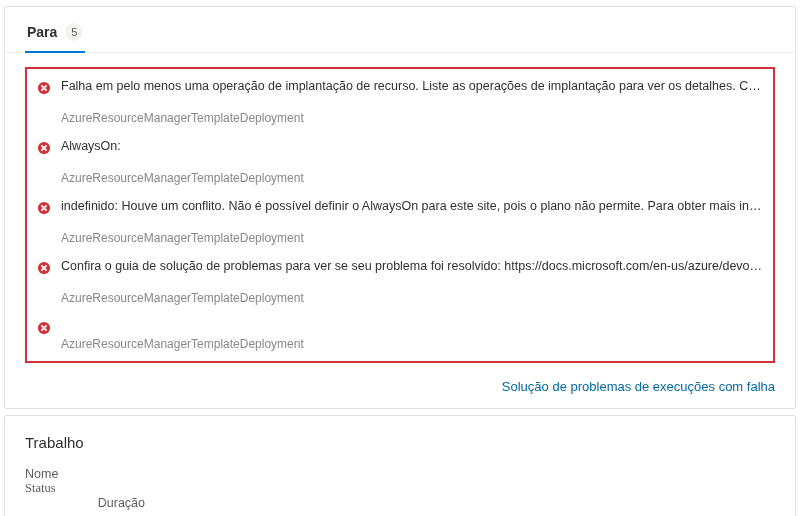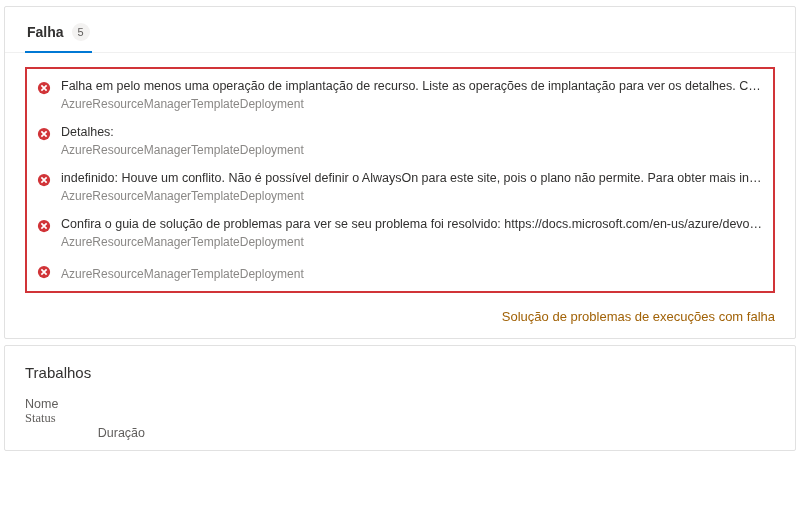--- a/index.html
+++ b/index.html
@@ -8,23 +8,23 @@
 .tabs { display: flex; align-items: center; padding: 10px 20px 0 20px; border-bottom: 1px solid #f0f0f0; }
 .tab { display: flex; align-items: center; padding: 6px 2px 10px 2px; margin-right: 20px; font-size: 14px; cursor: pointer; }
 .tab.active { font-weight: 600; border-bottom: 2px solid #0078d4; margin-bottom: -1px; }
 .badge { display: inline-flex; align-items: center; justify-content: center; min-width: 18px; height: 18px; border-radius: 9px; background: #f3f2f1; color: #605e5c; font-size: 11px; font-weight: 400; margin-left: 8px; padding: 0 6px; }
 .errors-box { margin: 14px 20px 8px 20px; border: 2px solid #e3008c00; }
 .errors-highlight { border: 2px solid #d13438; padding: 2px 4px 4px 4px; }
 .err-item { display: flex; align-items: flex-start; padding: 8px 6px 6px 6px; }
 .err-icon { flex: 0 0 auto; width: 14px; height: 14px; margin-right: 10px; margin-top: 2px; }
 .err-text { flex: 1 1 auto; min-width: 0; }
 .err-msg { font-size: 12.5px; color: #323130; white-space: nowrap; overflow: hidden; text-overflow: ellipsis; }
-.err-src { font-size: 12px; color: #8a8886; margin-top: 4px; }
+.err-src { font-size: 12px; color: #8a8886; margin-top: 18px; }
 .link-row { text-align: right; padding: 8px 20px 14px 20px; }
-.link { color: #a16207; font-size: 13px; cursor: pointer; }
+.link { color: #0369a1; font-size: 13px; cursor: pointer; }
 .section-title { font-size: 15px; font-weight: 400; padding: 18px 20px 12px 20px; color: #323130; }
 .table-head { display: flex; padding: 4px 20px 10px 20px; font-size: 12.5px; color: #605e5c; flex-direction: column; }
 .col-name { flex: 1 1 auto; }
 .col-status { width: 130px; font-family: Liberation Serif, serif; }
 .col-duration { width: 120px; text-align: right; }
 .job-row { display: flex; align-items: center; padding: 10px 20px 12px 20px; font-size: 13px; }
 .job-name-wrap { flex: 1 1 auto; display: flex; align-items: center; }
 .job-highlight { border: 2px solid #d13438; padding: 3px 10px 3px 4px; display: inline-flex; align-items: center; }
 .job-highlight .err-icon { margin-right: 8px; margin-top: 0; }
 .job-label { font-weight: 600; }
@@ -33,21 +33,21 @@
 svg.error-circle path { stroke: #fff; stroke-width: 2; fill: none; }
 svg.clock circle { fill: none; stroke: #8a8886; stroke-width: 1.2; }
 svg.clock path { stroke: #8a8886; stroke-width: 1.2; fill: none; }
 </style>
 </head>
 <body>
 
 <div class="panel">
   <div class="tabs">
     <div class="tab active">
-      <span>Falha</span>
+      <span>Para</span>
       <span class="badge">5</span>
     </div>
   </div>
 
   <div class="errors-box errors-highlight">
     <div class="err-item">
       <svg class="error-circle err-icon" viewBox="0 0 16 16">
           <circle cx="8" cy="8" r="7"></circle>
           <path d="M5 5 L11 11 M11 5 L5 11"></path>
         </svg>
@@ -55,21 +55,21 @@
         <div class="err-msg">Falha em pelo menos uma operação de implantação de recurso. Liste as operações de implantação para ver os detalhes. Confira http://aka.ms...</div>
         <div class="err-src">AzureResourceManagerTemplateDeployment</div>
       </div>
     </div>
     <div class="err-item">
       <svg class="error-circle err-icon" viewBox="0 0 16 16">
           <circle cx="8" cy="8" r="7"></circle>
           <path d="M5 5 L11 11 M11 5 L5 11"></path>
         </svg>
       <div class="err-text">
-        <div class="err-msg">Detalhes:</div>
+        <div class="err-msg">AlwaysOn:</div>
         <div class="err-src">AzureResourceManagerTemplateDeployment</div>
       </div>
     </div>
     <div class="err-item">
       <svg class="error-circle err-icon" viewBox="0 0 16 16">
           <circle cx="8" cy="8" r="7"></circle>
           <path d="M5 5 L11 11 M11 5 L5 11"></path>
         </svg>
       <div class="err-text">
         <div class="err-msg">indefinido: Houve um conflito. Não é possível definir o AlwaysOn para este site, pois o plano não permite. Para obter mais informações sobre pr...</div>
@@ -96,19 +96,19 @@
       </div>
     </div>
   </div>
 
   <div class="link-row">
     <span class="link">Solução de problemas de execuções com falha</span>
   </div>
 </div>
 
 <div class="panel">
-  <div class="section-title">Trabalhos</div>
+  <div class="section-title">Trabalho</div>
   <div class="table-head">
     <div class="col-name">Nome</div>
     <div class="col-status">Status</div>
     <div class="col-duration">Duração</div>
   </div>
 </div>
 
 </body></html>

